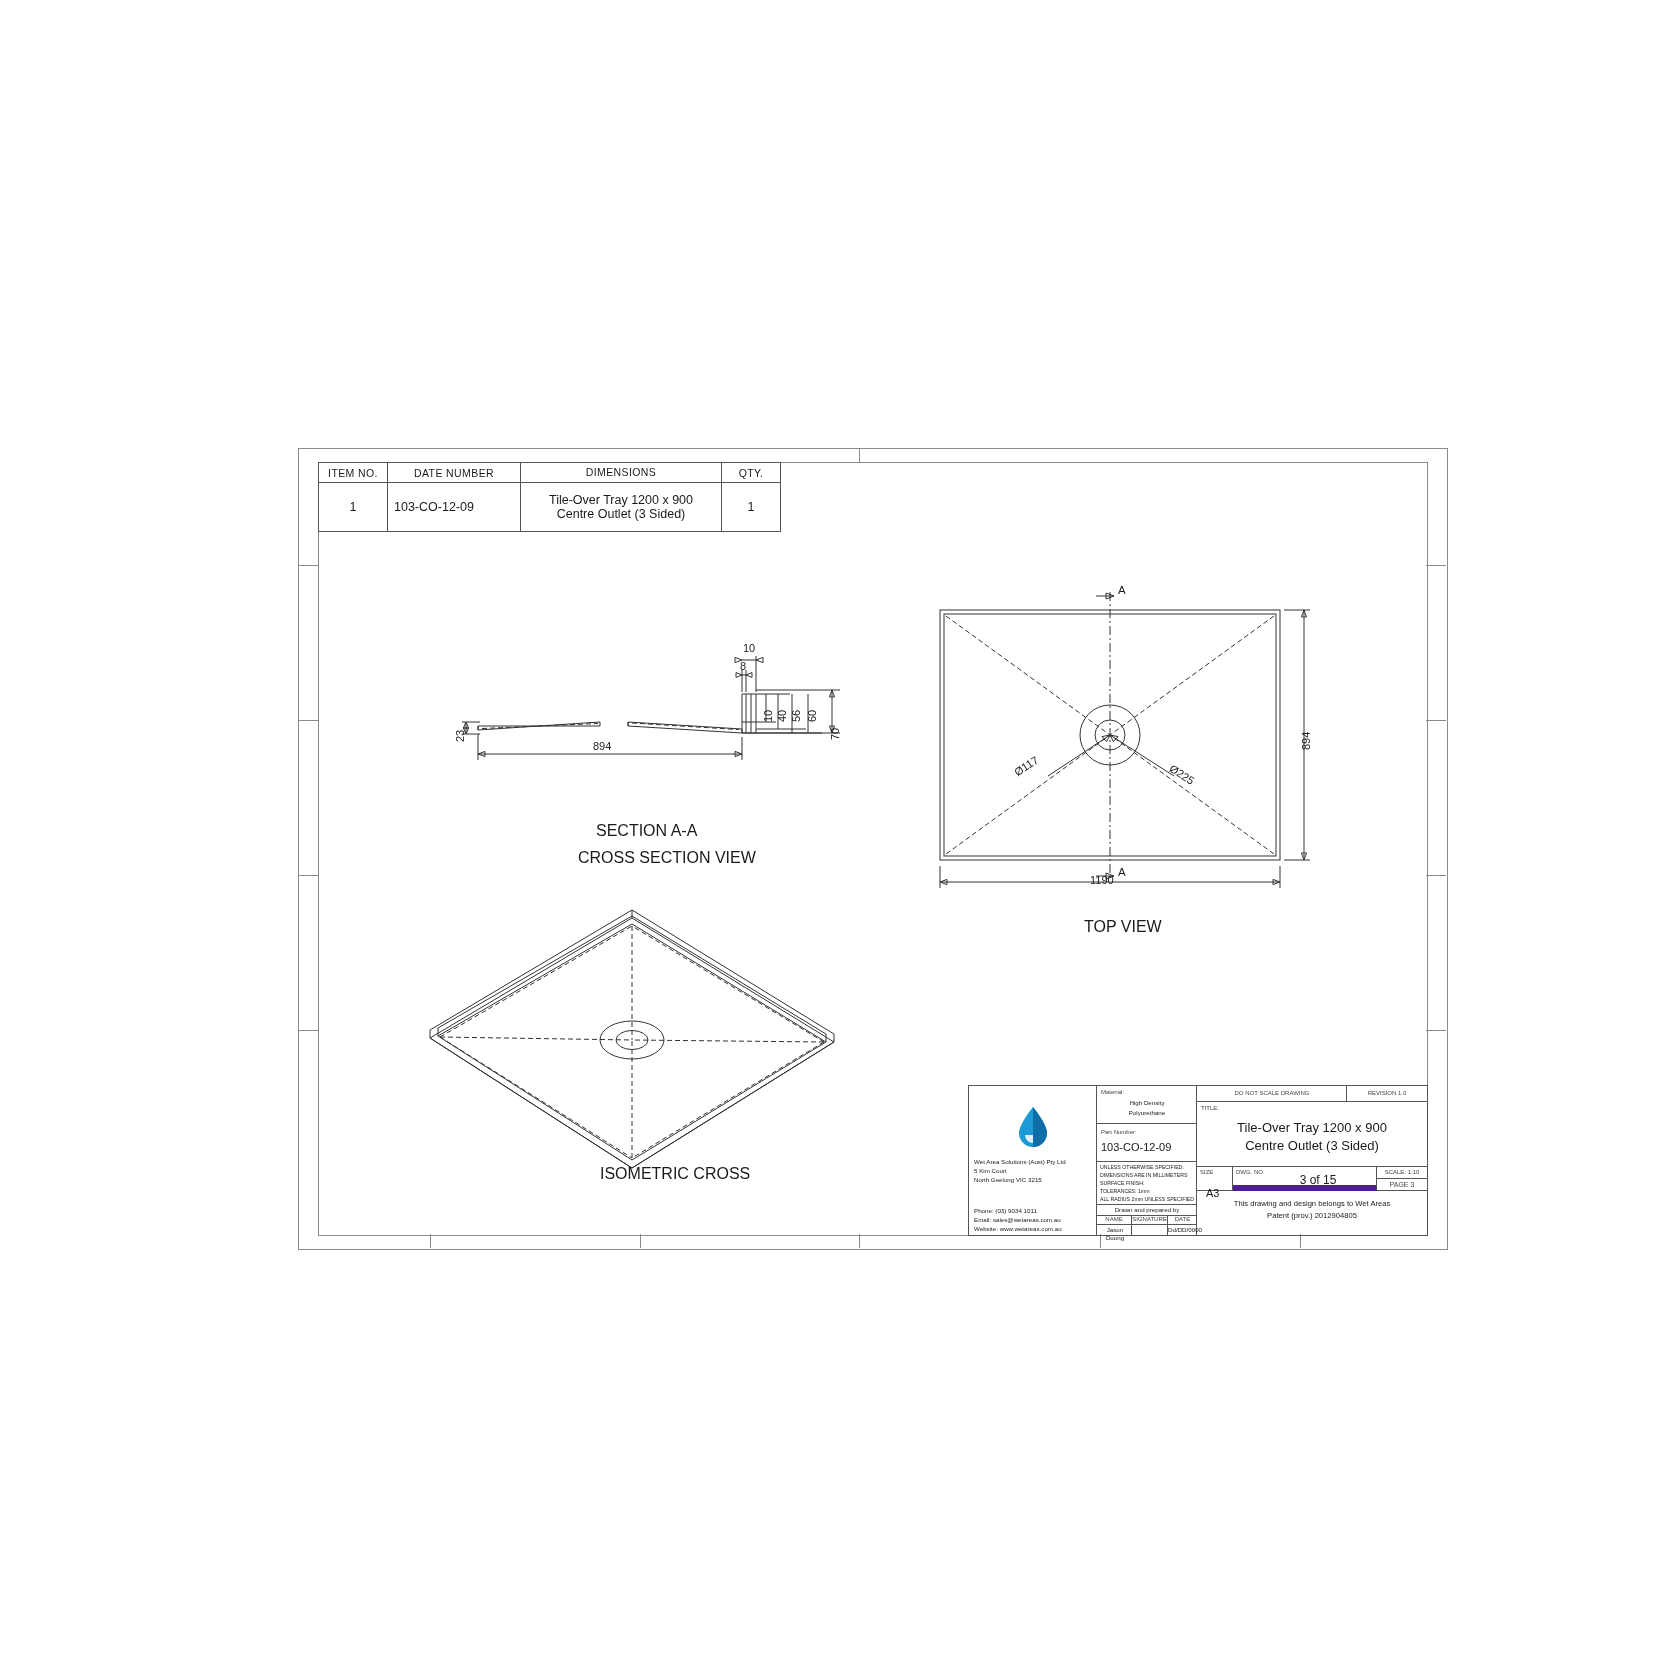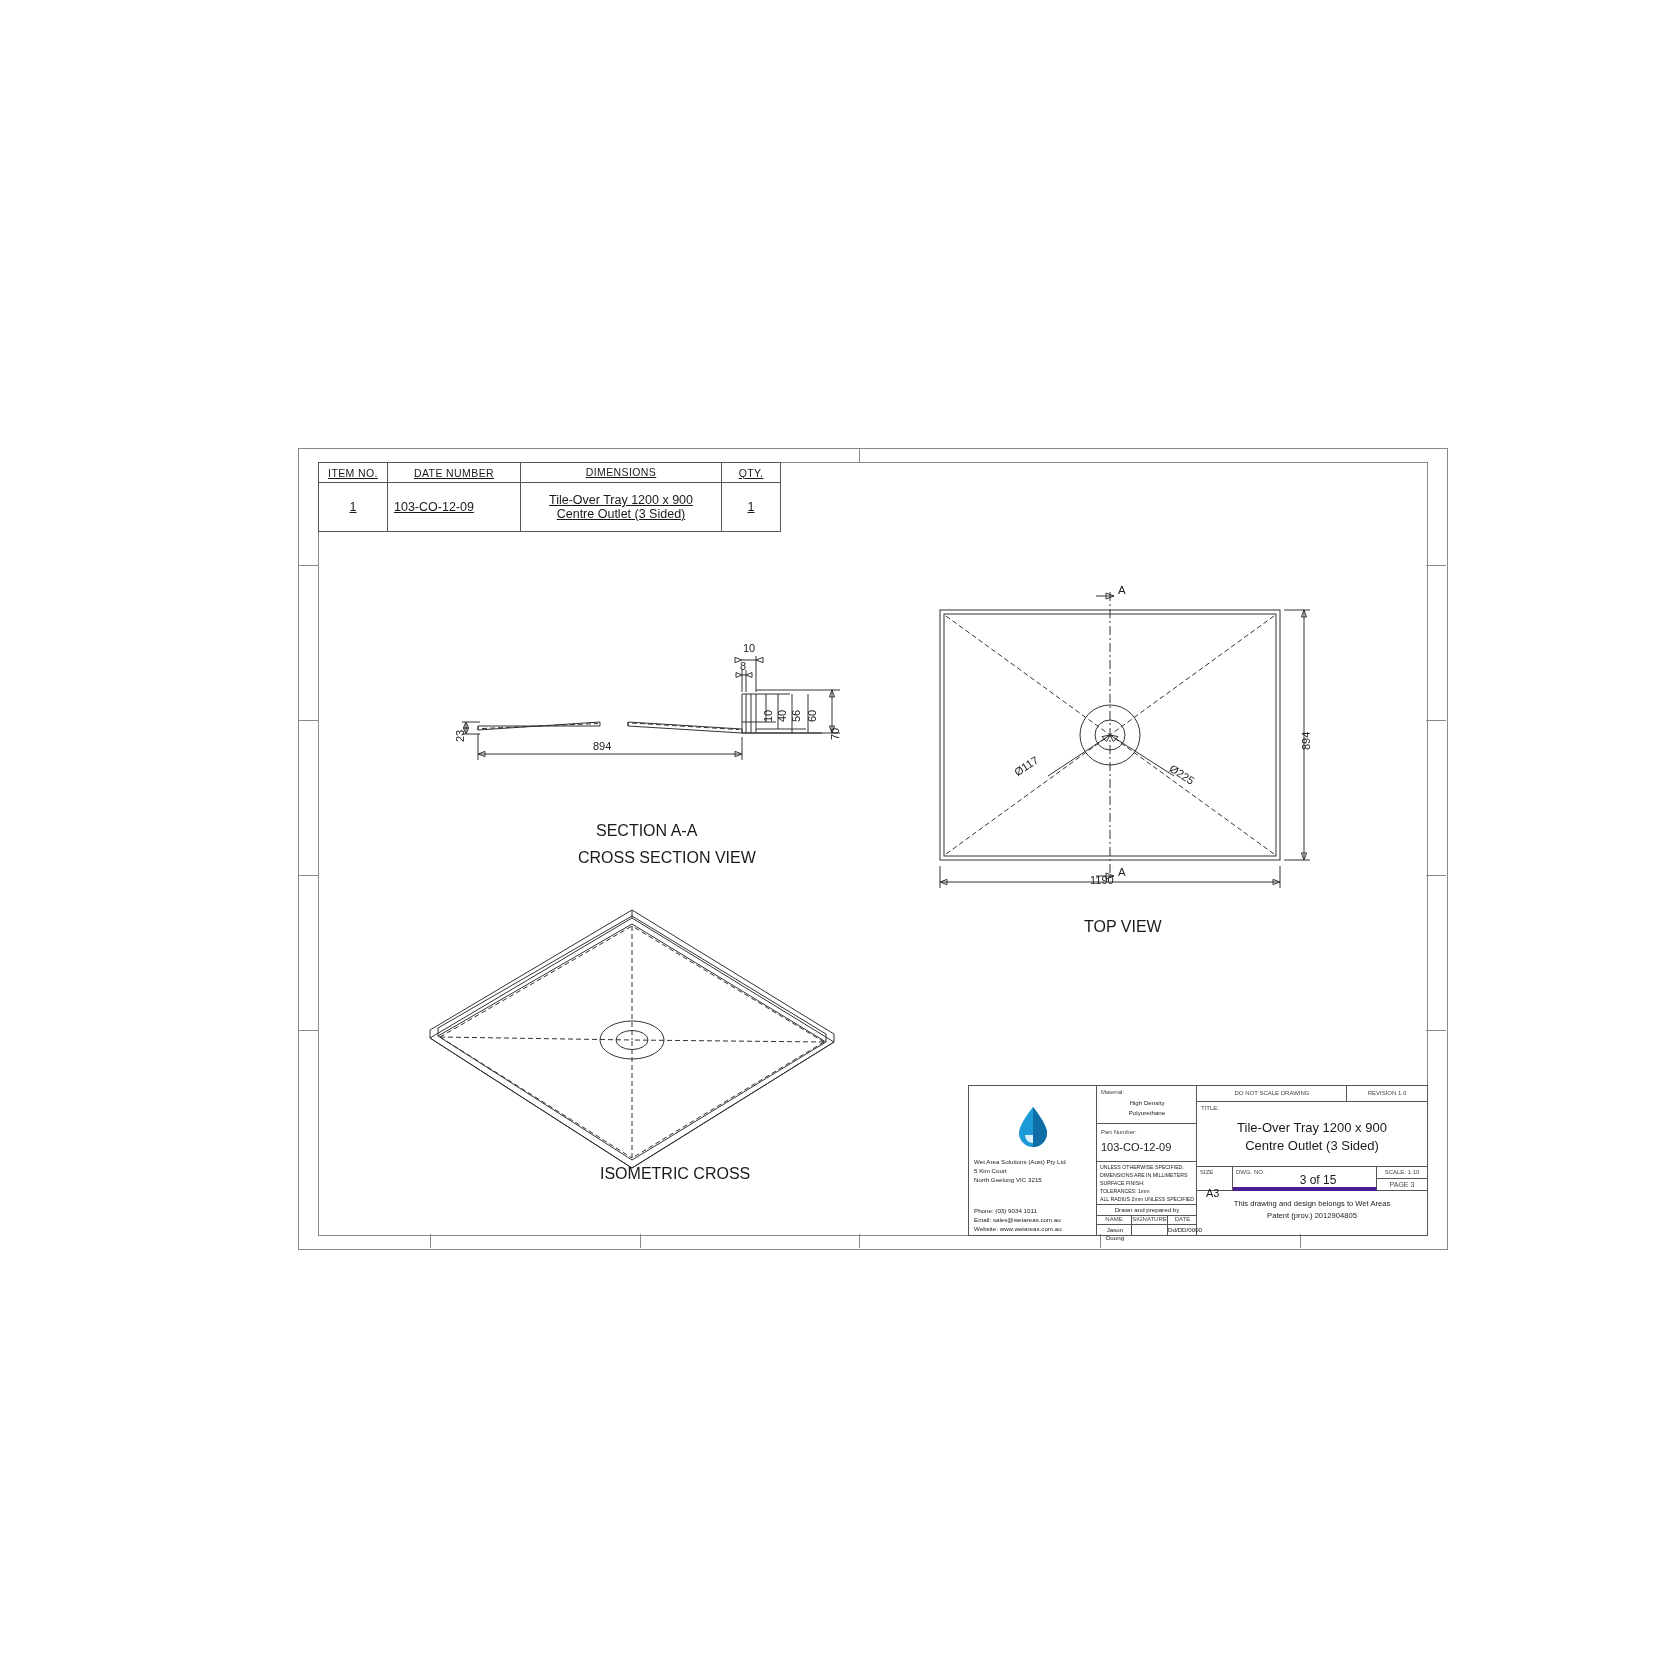--- a/index.html
+++ b/index.html
@@ -36,21 +36,20 @@
   .tick {
     background: #8a8a8a;
   }
 
   
   .bom {
     left: 318px; top: 462px;
     border-collapse: collapse;
     font-size: 10.5px;
     color: #1a1a1a;
-    text-decoration: underline;
   }
   .bom td, .bom th {
     border: 1px solid #555;
     padding: 0;
     text-align: center;
     vertical-align: middle;
     font-weight: normal;
   }
   .bom .h { height: 19px; font-size: 10.5px; letter-spacing: .4px; }
   .bom .r { height: 48px; font-size: 12.5px; }
@@ -351,21 +350,21 @@
     <div class="cell" style="left:228px; top:16px; width:230px; height:65px; border-bottom:1px solid #555;">
       <div class="abs t-lbl" style="left:4px; top:3px;">TITLE:</div>
       <div class="abs t-big center" style="left:0; top:18px; width:230px;">Tile-Over Tray 1200 x 900</div>
       <div class="abs t-big center" style="left:0; top:36px; width:230px;">Centre Outlet (3 Sided)</div>
     </div>
 
     <div class="cell" style="left:228px; top:81px; width:36px; height:24px; border-right:1px solid #555; border-bottom:1px solid #555;">
       <div class="abs t-lbl" style="left:3px; top:2px;">SIZE</div>
       <div class="abs" style="left:9px; top:20px; font-size:11px;">A3</div>
     </div>
-    <div class="cell" style="left:264px; top:81px; width:144px; height:24px; border-right:1px solid #555; border-bottom:4px solid #4c1d95;">
+    <div class="cell" style="left:264px; top:81px; width:144px; height:24px; border-right:1px solid #555; border-bottom:6px solid #4c1d95;">
       <div class="abs t-lbl" style="left:3px; top:2px;">DWG. NO.</div>
       <div class="abs center" style="left:30px; top:6px; width:110px; font-size:12px;">3 of 15</div>
     </div>
     <div class="cell" style="left:408px; top:81px; width:50px; height:12px; border-bottom:1px solid #555;">
       <div class="abs t-lbl center" style="left:0; top:2px; width:50px;">SCALE: 1:10</div>
     </div>
     <div class="cell" style="left:408px; top:93px; width:50px; height:12px; border-bottom:1px solid #555;">
       <div class="abs t-lbl center" style="left:0; top:2px; width:50px; font-size:7px;">PAGE 3</div>
     </div>
 

